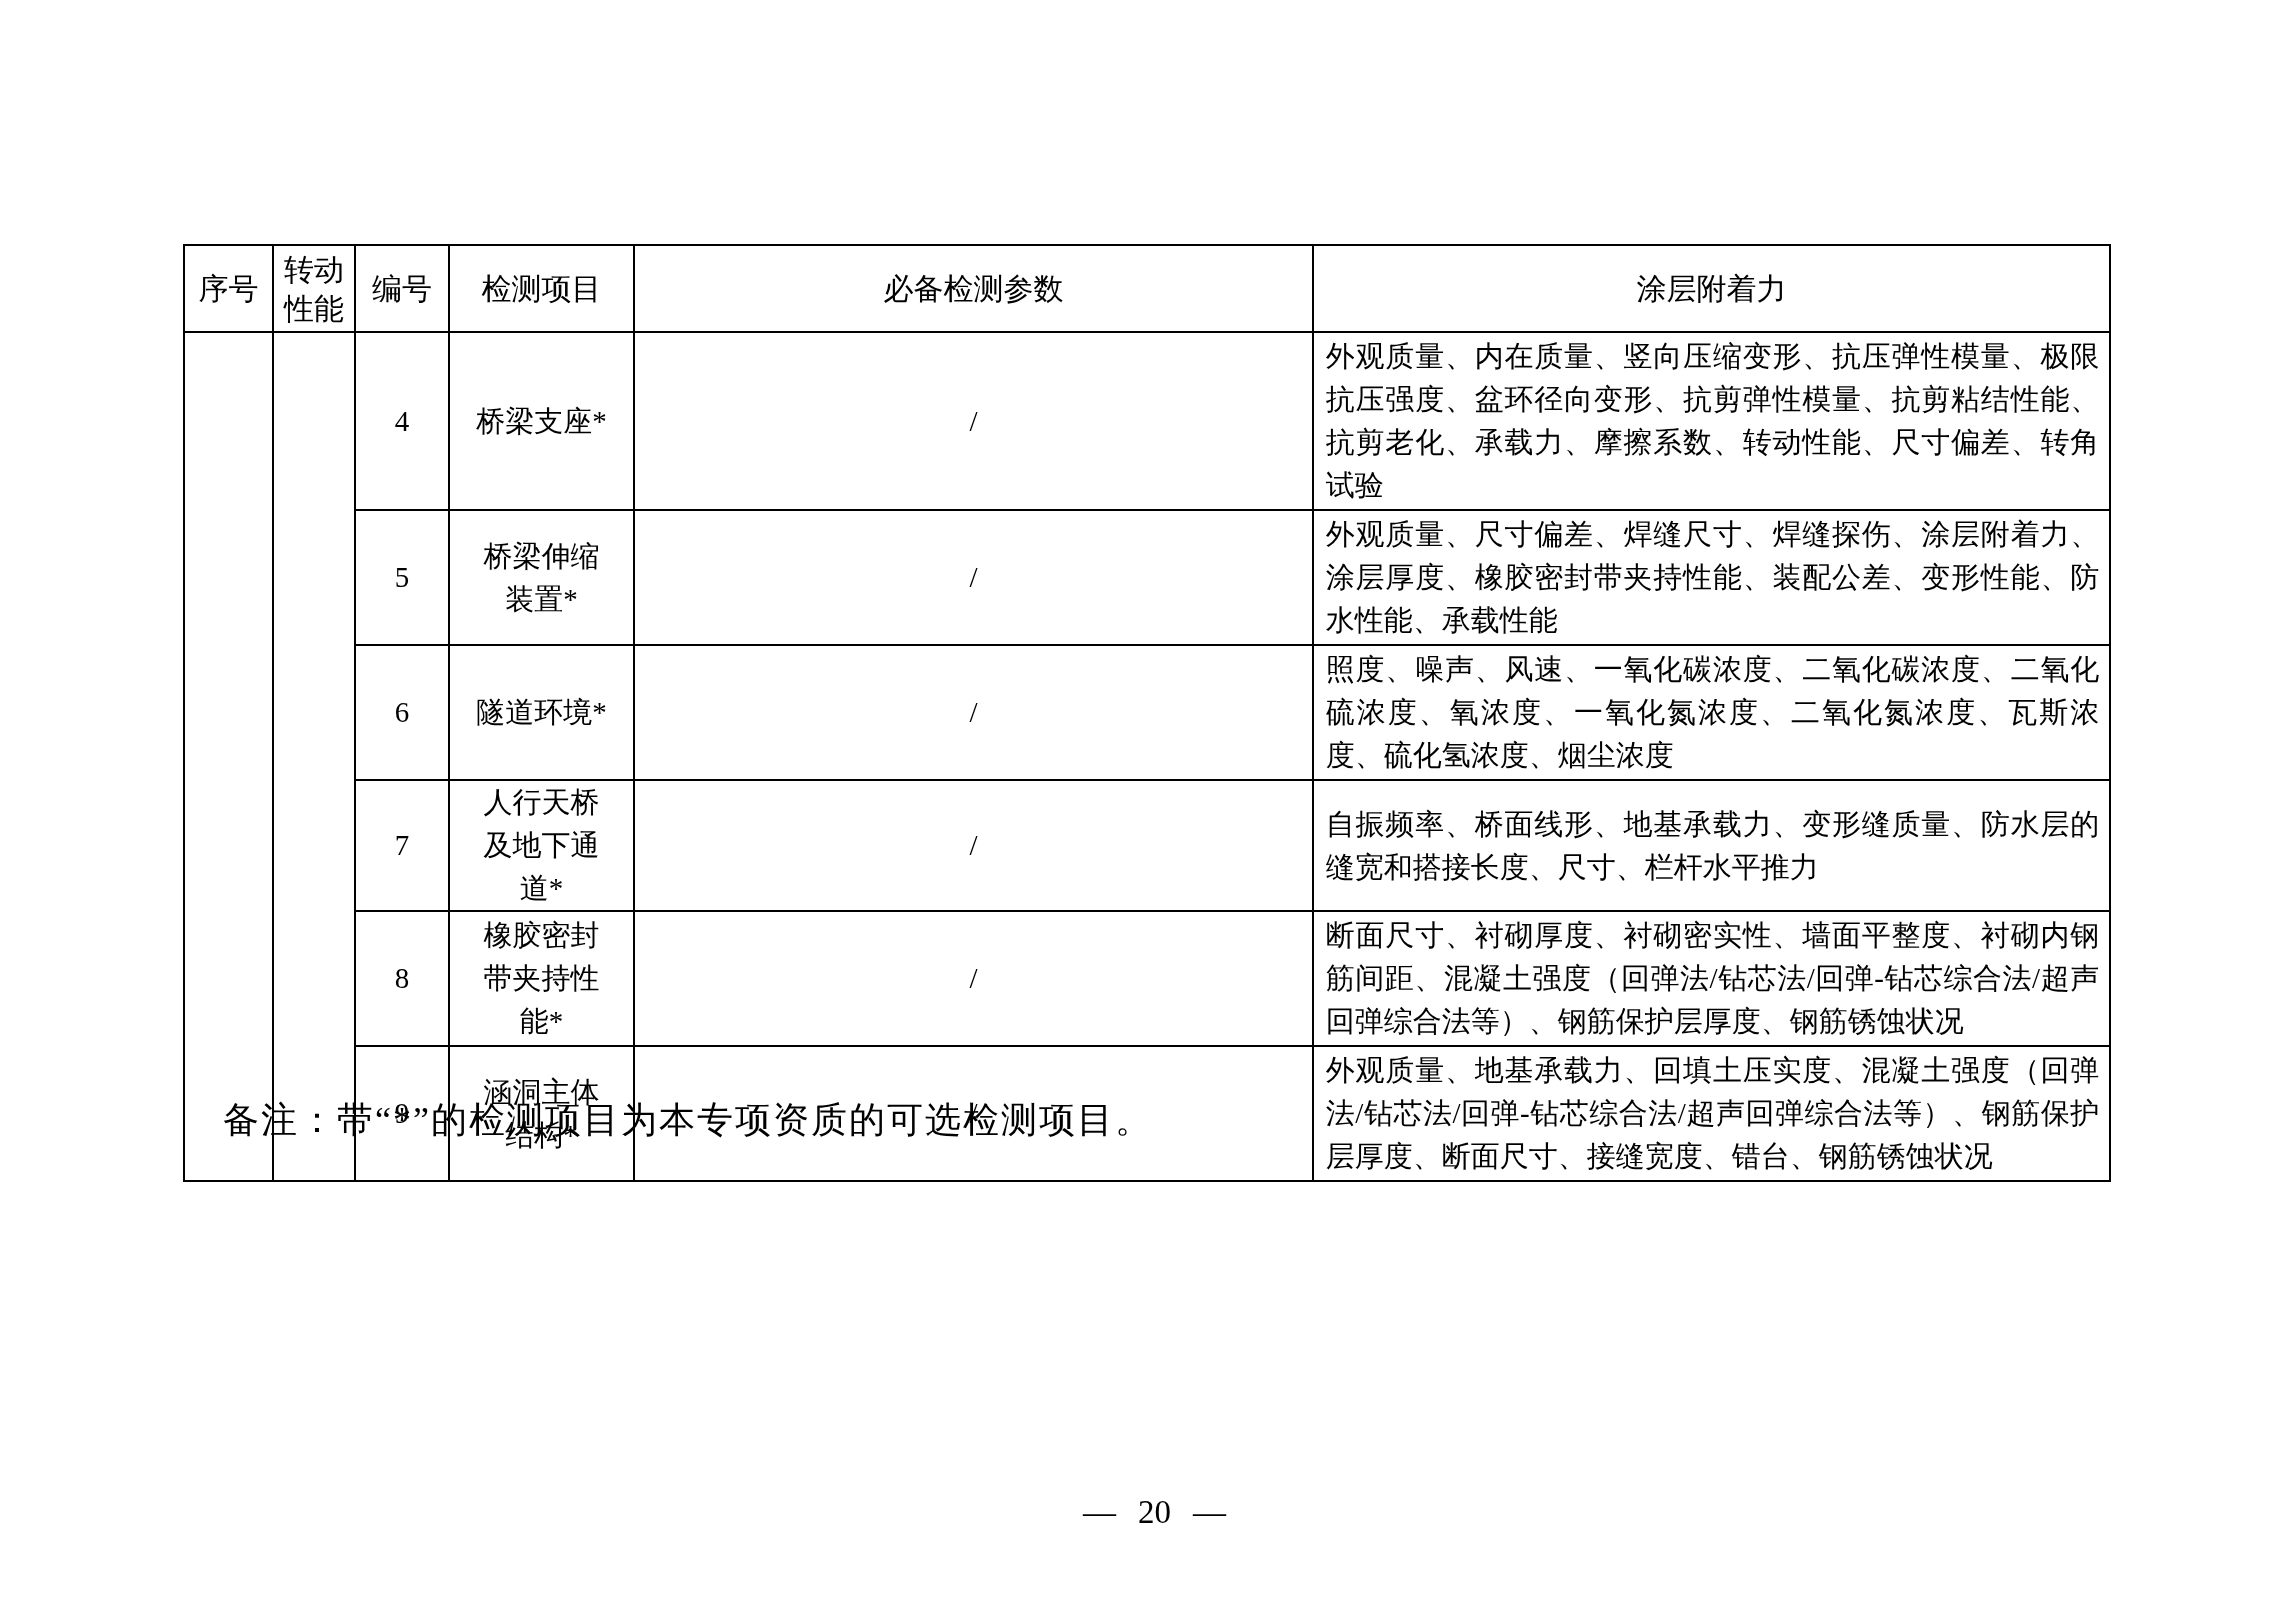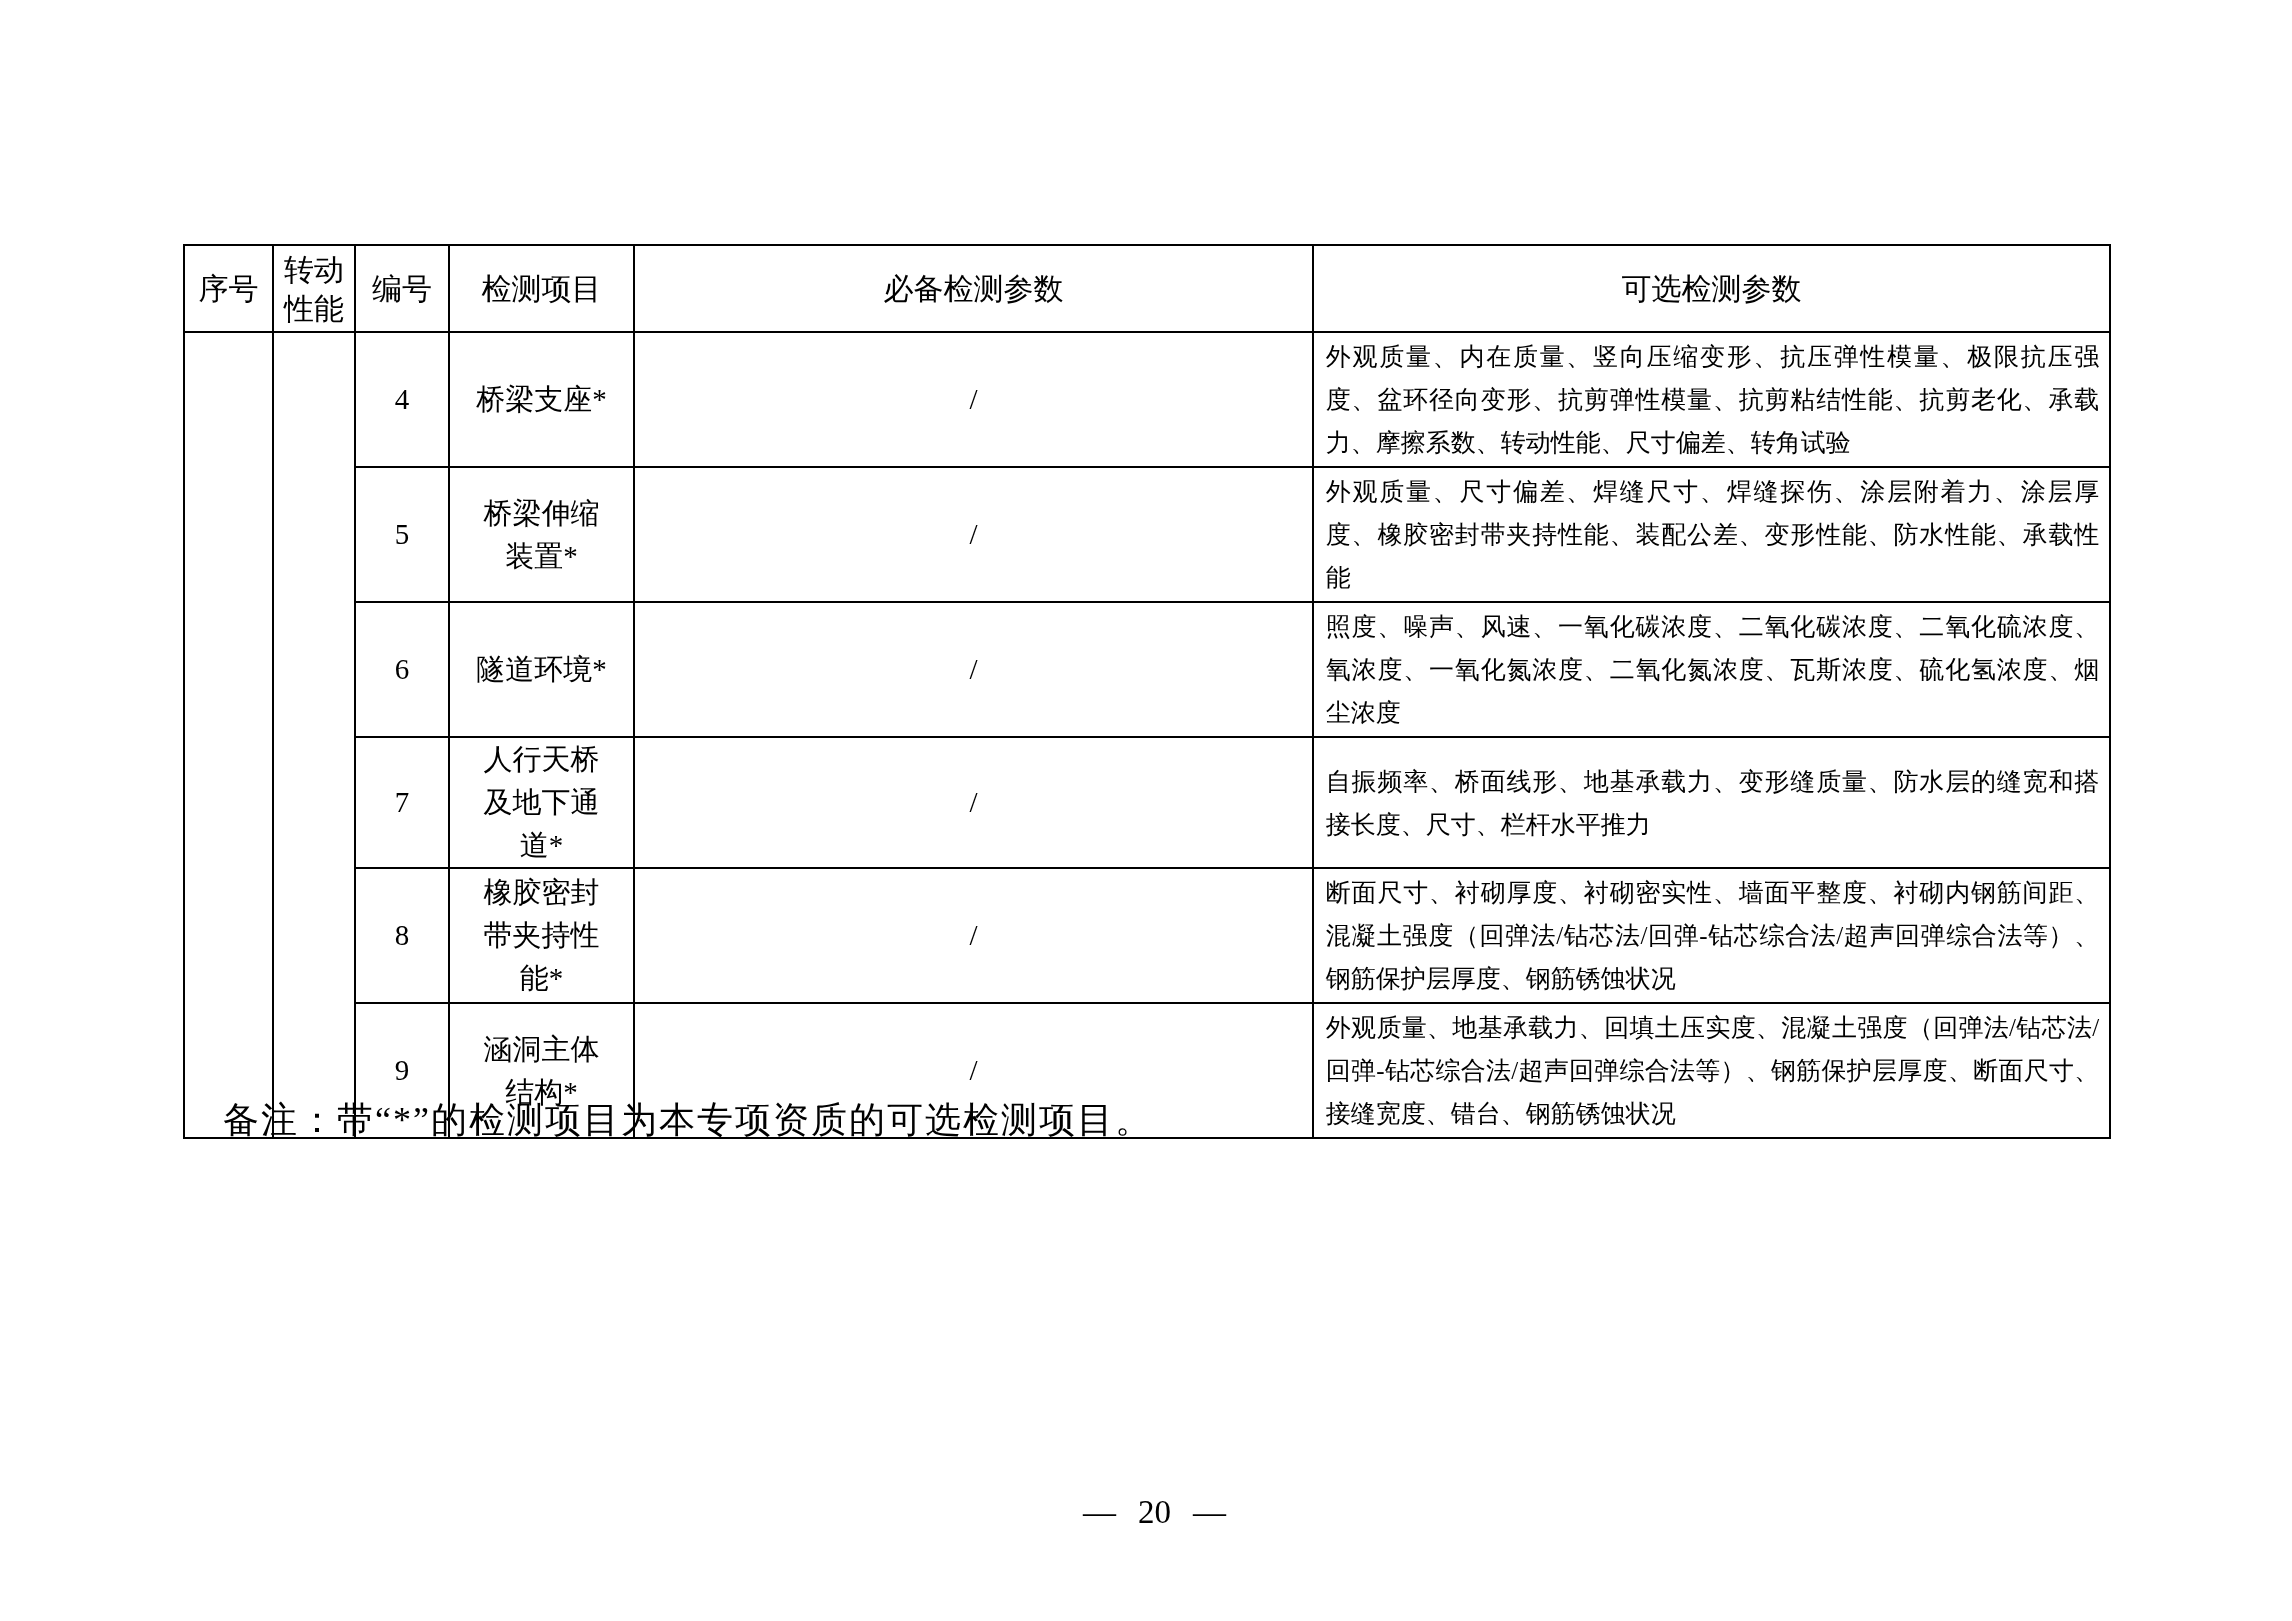--- a/index.html
+++ b/index.html
@@ -52,21 +52,21 @@
     font-size: 29px;
     text-align: center;
     line-height: 43px;
     padding: 0 22px;
   }
   td.c-req {
     font-size: 29px;
     text-align: center;
   }
   td.c-opt {
-    font-size: 25px;
+    font-size: 29px;
     line-height: 43px;
     text-align: justify;
     text-justify: inter-ideograph;
     padding: 2px 9.8px 2px 11.8px;
     margin-top: 12px;
   }
 
   .footnote {
     position: absolute;
     left: 223px;
@@ -98,21 +98,21 @@
     <col style="width:679px">
     <col style="width:797px">
   </colgroup>
   <thead>
     <tr>
       <th>序号</th>
       <th>转动性能</th>
       <th>编号</th>
       <th>检测项目</th>
       <th>必备检测参数</th>
-      <th>可选检测参数</th>
+      <th>涂层附着力</th>
     </tr>
   </thead>
   <tbody>
     <tr class="r4">
       <td class="c-serial" rowspan="6"></td>
       <td class="c-specialty" rowspan="6"></td>
       <td class="c-no">4</td>
       <td class="c-item">桥梁支座*</td>
       <td class="c-req">/</td>
       <td class="c-opt">外观质量、内在质量、竖向压缩变形、抗压弹性模量、极限抗压强度、盆环径向变形、抗剪弹性模量、抗剪粘结性能、抗剪老化、承载力、摩擦系数、转动性能、尺寸偏差、转角试验</td>

